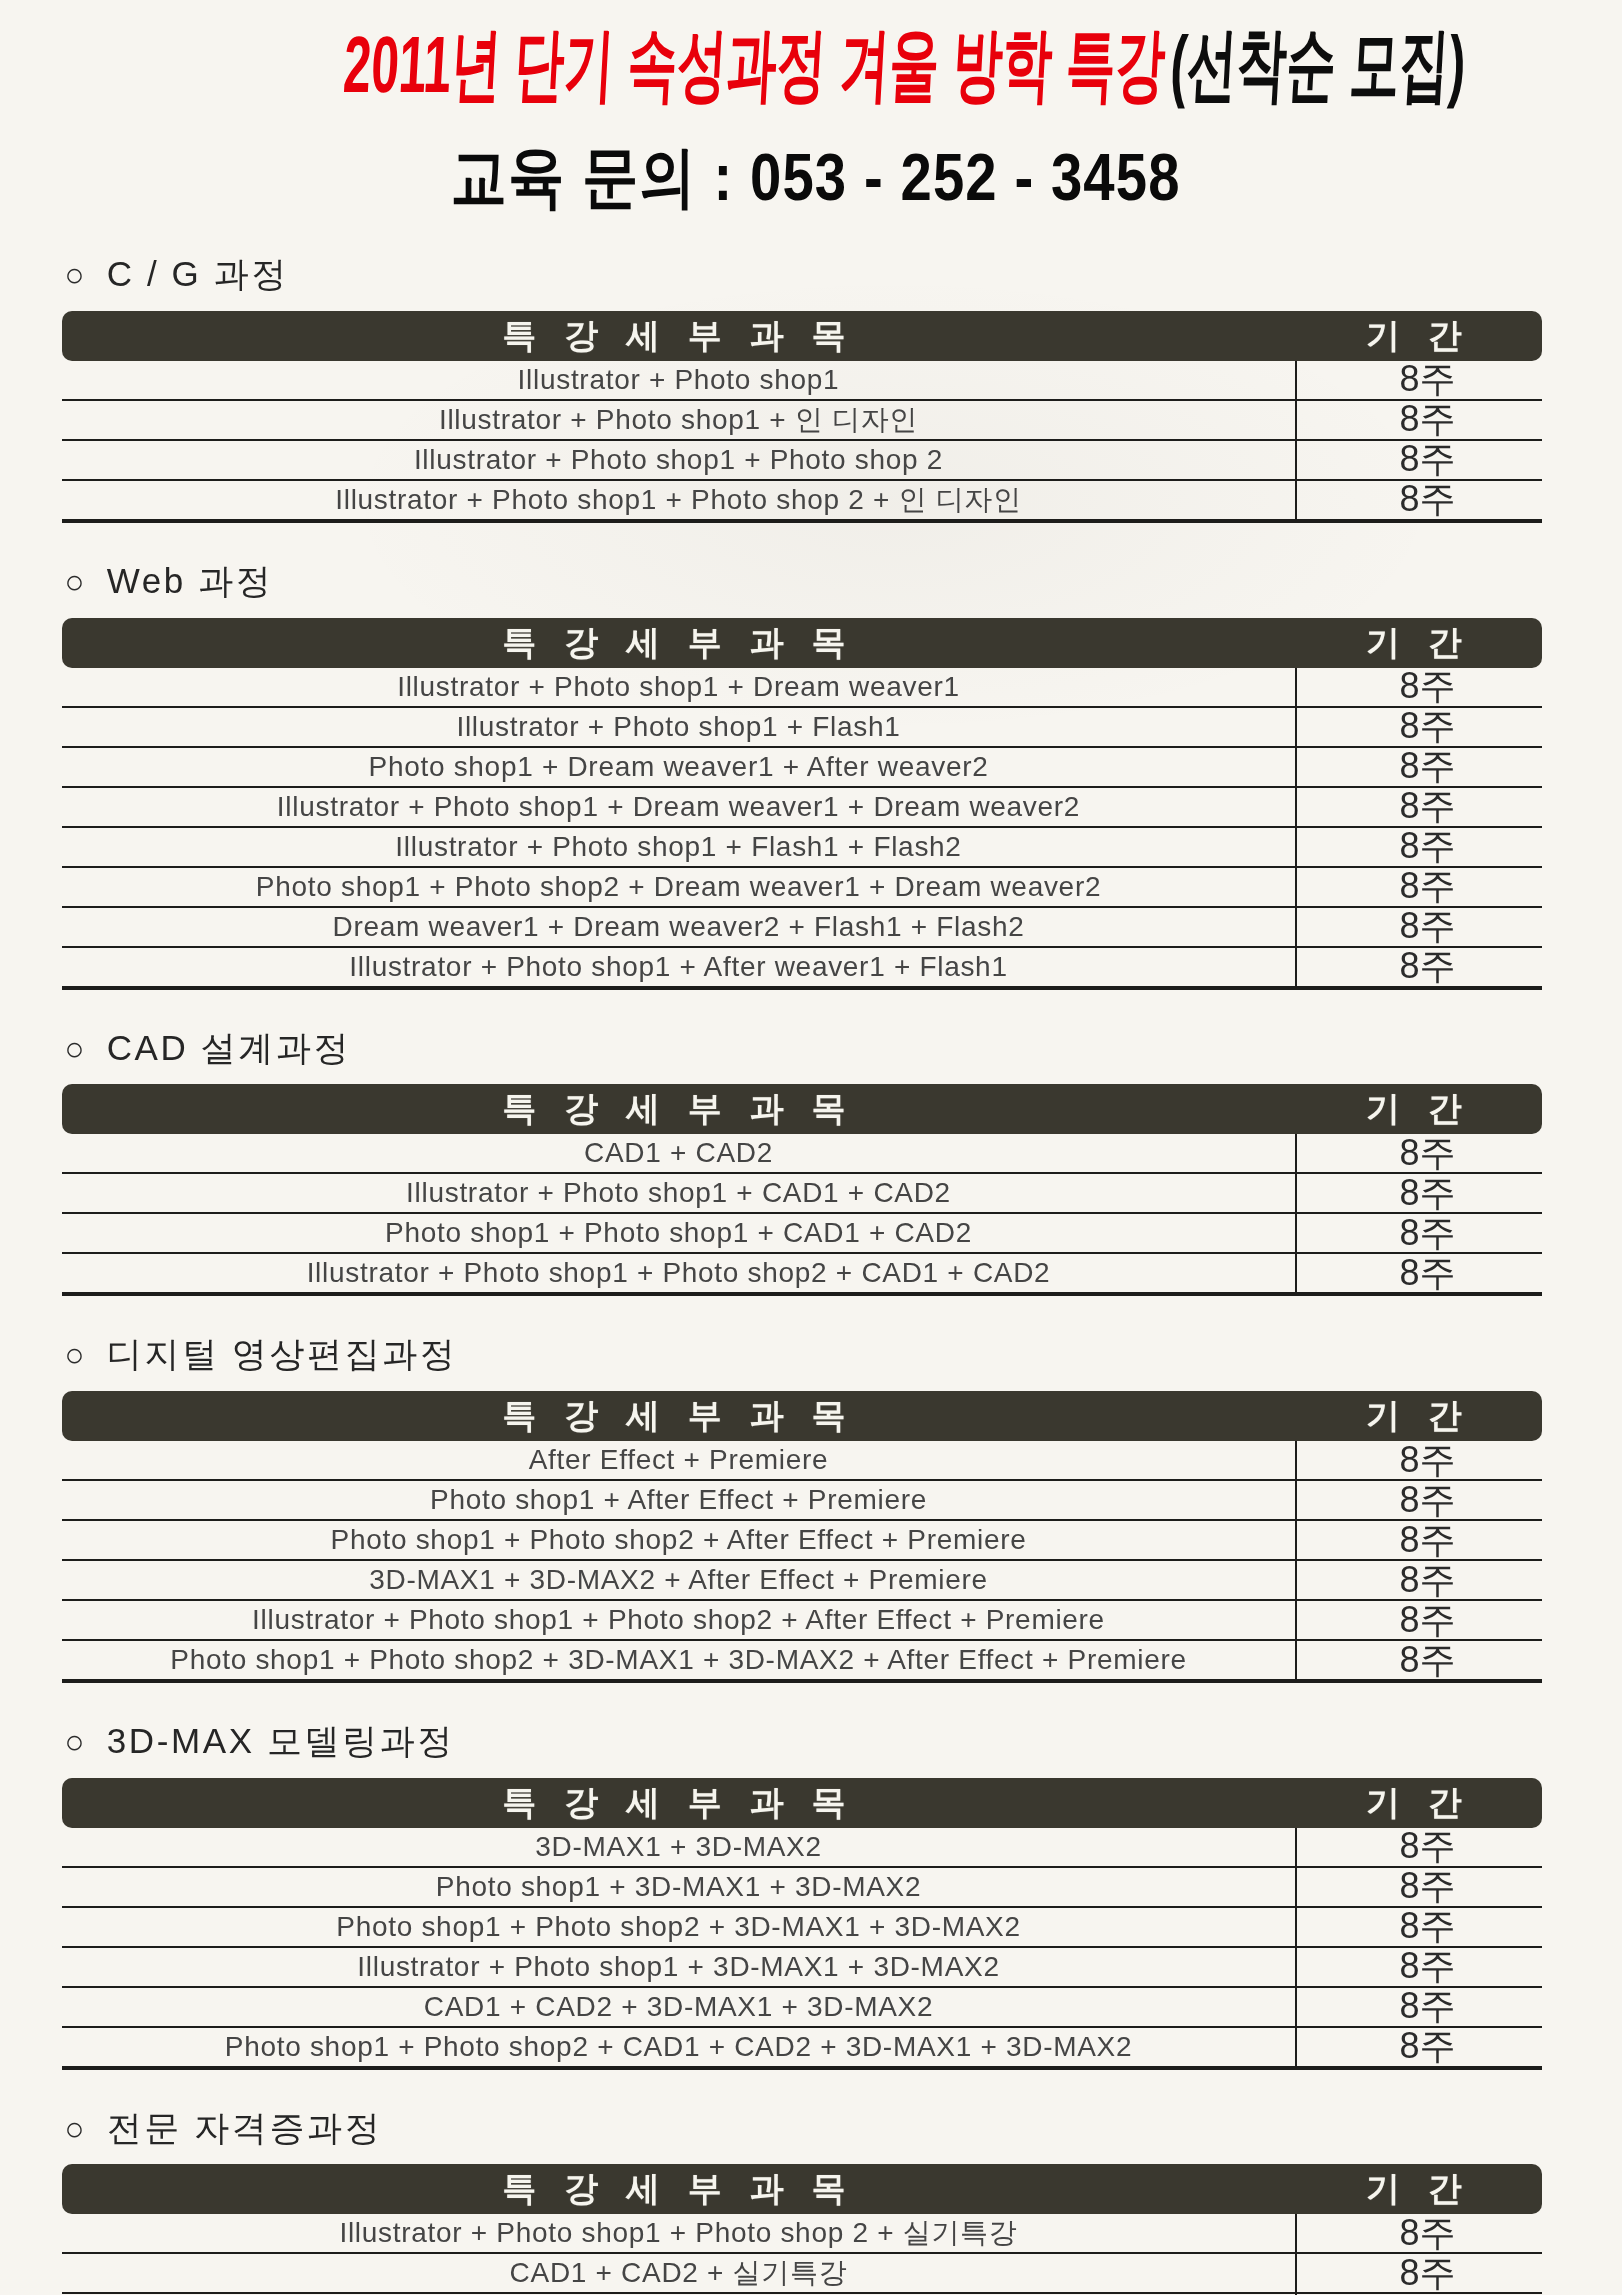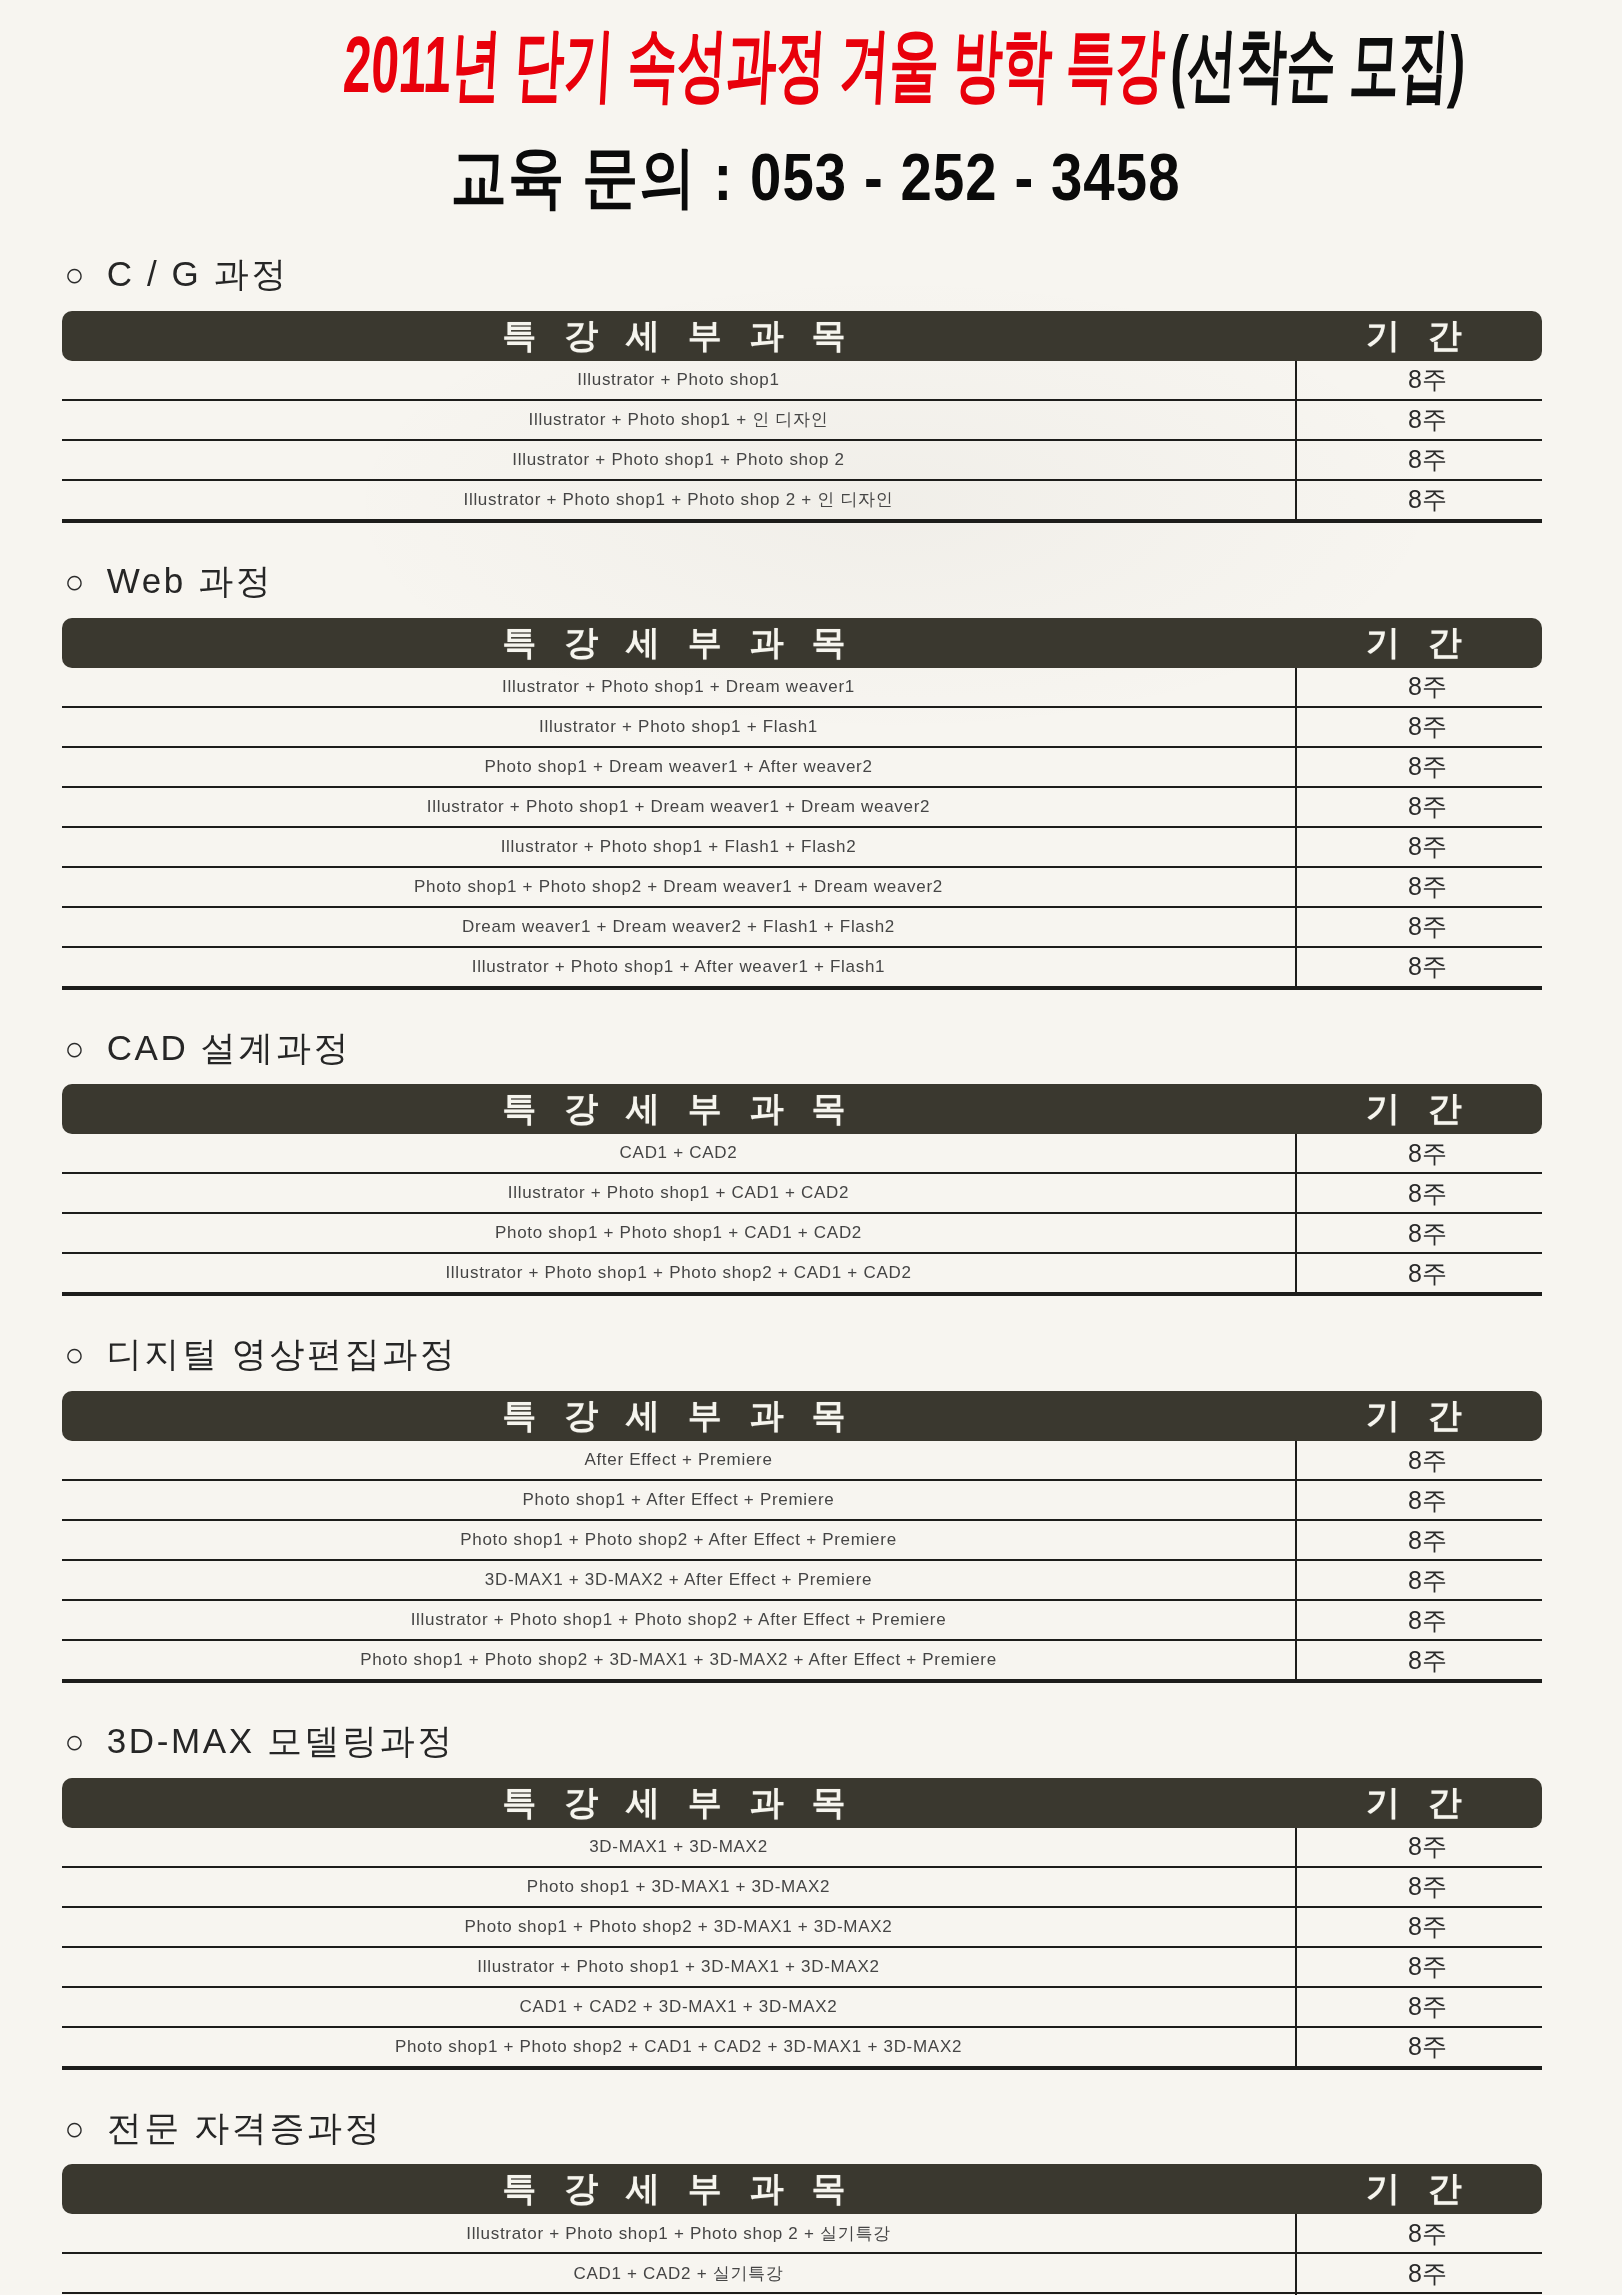--- a/index.html
+++ b/index.html
@@ -44,27 +44,27 @@
     color:var(--bandText); font-weight:bold; font-size:34px;
     text-shadow:0 0 1.3px rgba(255,255,255,0.25);
     border-radius:10px;
   }
   .band-subject{ flex:0 0 1233px; text-align:center; letter-spacing:9.2px; }
   .band-period{ flex:1 1 auto; text-align:center; letter-spacing:9.2px; }
   .row{ display:flex; height:38px; border-bottom:2px solid var(--line); }
   .row:last-child{ border-bottom:none; }
   .cell-subject{
     flex:0 0 1233px; display:flex; align-items:center; justify-content:center;
-    font-size:17px; color:#454545; letter-spacing:0.7px;
+    font-size:28px; color:#454545; letter-spacing:0.7px;
     border-right:2px solid var(--line);
     white-space:nowrap;
   }
   .cell-period{
     flex:1 1 auto; display:flex; align-items:center; justify-content:center;
-    font-size:25px; color:#2b2b2b;padding-left:16px;
+    font-size:36px; color:#2b2b2b;padding-left:16px;
   }
 </style>
 </head>
 <body>
 
 <div class="page">
 
   <div class="title-line">
     <span class="title-scale">
       <span class="title-red">2011년 단기 속성과정 겨울 방학 특강</span><span class="title-black">(선착순 모집)</span>

